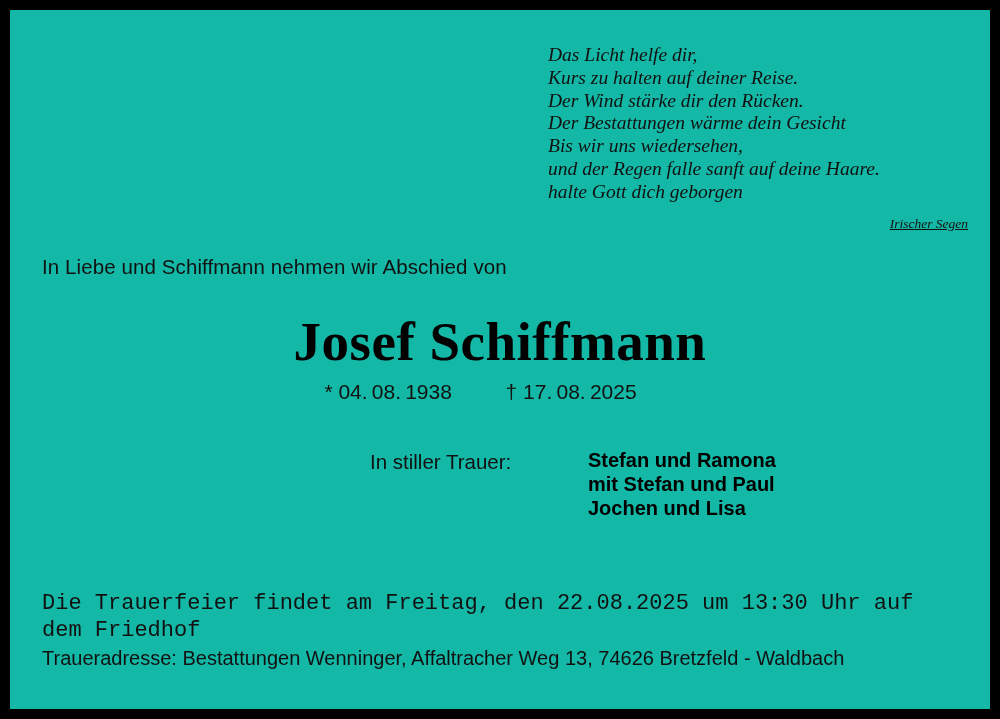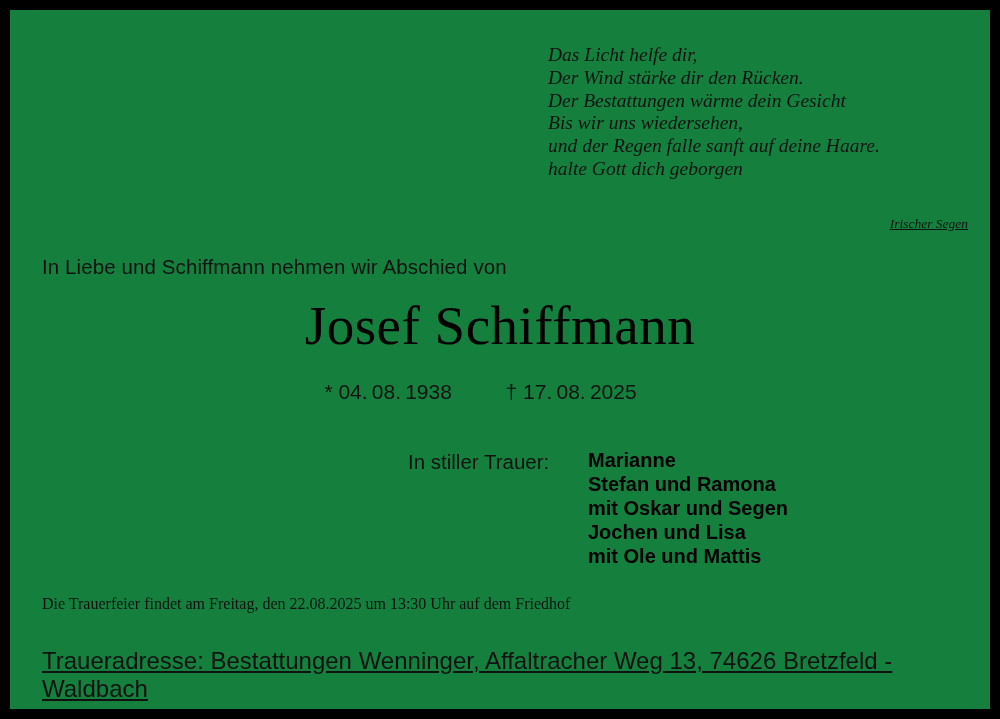--- a/index.html
+++ b/index.html
@@ -12,21 +12,21 @@
     height: 719px;
     font-family: "Liberation Sans", sans-serif;
     overflow: hidden;
   }
   .obituary {
     position: absolute;
     left: 10px;
     top: 10px;
     width: 980px;
     height: 699px;
-    background: #15803d;
+    background: #14b8a6;
     box-sizing: border-box;
   }
   .poem {
     position: absolute;
     left: 538px;
     top: 34px;
     width: 420px;
     font-family: "Liberation Serif", serif;
     font-style: italic;
     font-size: 19.5px;
@@ -54,25 +54,25 @@
     left: 32px;
     top: 245px;
     font-family: "Liberation Sans", sans-serif;
     font-size: 20.5px;
     color: #111111;
     letter-spacing: 0.1px;
   }
   .name {
     position: absolute;
     left: 0;
-    top: 284px;
+    top: 300px;
     width: 980px;
     text-align: center;
     font-family: "Liberation Serif", serif;
-    font-weight: normal;
+    font-weight: bold;
     font-size: 55px;
     letter-spacing: 0.5px;
     color: #000000;
   }
   .dates {
     position: absolute;
     left: 0;
     top: 370px;
     width: 941px;
     text-align: center;
@@ -90,60 +90,59 @@
     top: 430px;
     width: 980px;
   }
   .mourners-label {
     position: absolute;
     left: 360px;
     top: 10px;
     font-family: "Liberation Sans", sans-serif;
     font-size: 20.5px;
     color: #111111;
-    margin-left: 38px;
   }
   .mourners-list {
     position: absolute;
     left: 578px;
     top: 8px;
     font-family: "Liberation Sans", sans-serif;
     font-weight: bold;
     font-size: 20px;
     line-height: 24px;
     color: #000000;
   }
   .ceremony {
     position: absolute;
     left: 32px;
     top: 580px;
     width: 920px;
-    font-family: Liberation Serif, serif;
-    font-size: 16px;
+    font-family: Liberation Mono, monospace;
+    font-size: 22px;
     line-height: 27px;
     color: #111111;
   }
   .address {
     position: absolute;
     left: 32px;
     top: 637px;
     width: 920px;
     font-family: "Liberation Sans", sans-serif;
-    font-size: 24px;
+    font-size: 20px;
     color: #111111;
-    text-decoration: underline;
   }
 </style>
 </head>
 <body>
 
 <div class="obituary">
 
   <div class="poem">
     <div class="poem-line">Das Licht helfe dir,</div>
+    <div class="poem-line">Kurs zu halten auf deiner Reise.</div>
     <div class="poem-line">Der Wind stärke dir den Rücken.</div>
     <div class="poem-line">Der Bestattungen wärme dein Gesicht</div>
     <div class="poem-line">Bis wir uns wiedersehen,</div>
     <div class="poem-line">und der Regen falle sanft auf deine Haare.</div>
     <div class="poem-line">halte Gott dich geborgen</div>
   </div>
 
   <div class="poem-source">Irischer Segen</div>
 
   <div class="intro">In Liebe und Schiffmann nehmen wir Abschied von</div>
@@ -152,25 +151,23 @@
 
   <div class="dates">
     <span>* 04. 08. 1938</span>
     <span class="gap"></span>
     <span>† 17. 08. 2025</span>
   </div>
 
   <div class="mourners">
     <div class="mourners-label">In stiller Trauer:</div>
     <div class="mourners-list">
-      <div>Marianne</div>
       <div>Stefan und Ramona</div>
-      <div>mit Oskar und Segen</div>
+      <div>mit Stefan und Paul</div>
       <div>Jochen und Lisa</div>
-      <div>mit Ole und Mattis</div>
     </div>
   </div>
 
   <div class="ceremony">
     <div>Die Trauerfeier findet am Freitag, den 22.08.2025 um 13:30 Uhr auf dem Friedhof</div>
   </div>
 
   <div class="address">Traueradresse: Bestattungen Wenninger, Affaltracher Weg 13, 74626 Bretzfeld - Waldbach</div>
 
 </div>

